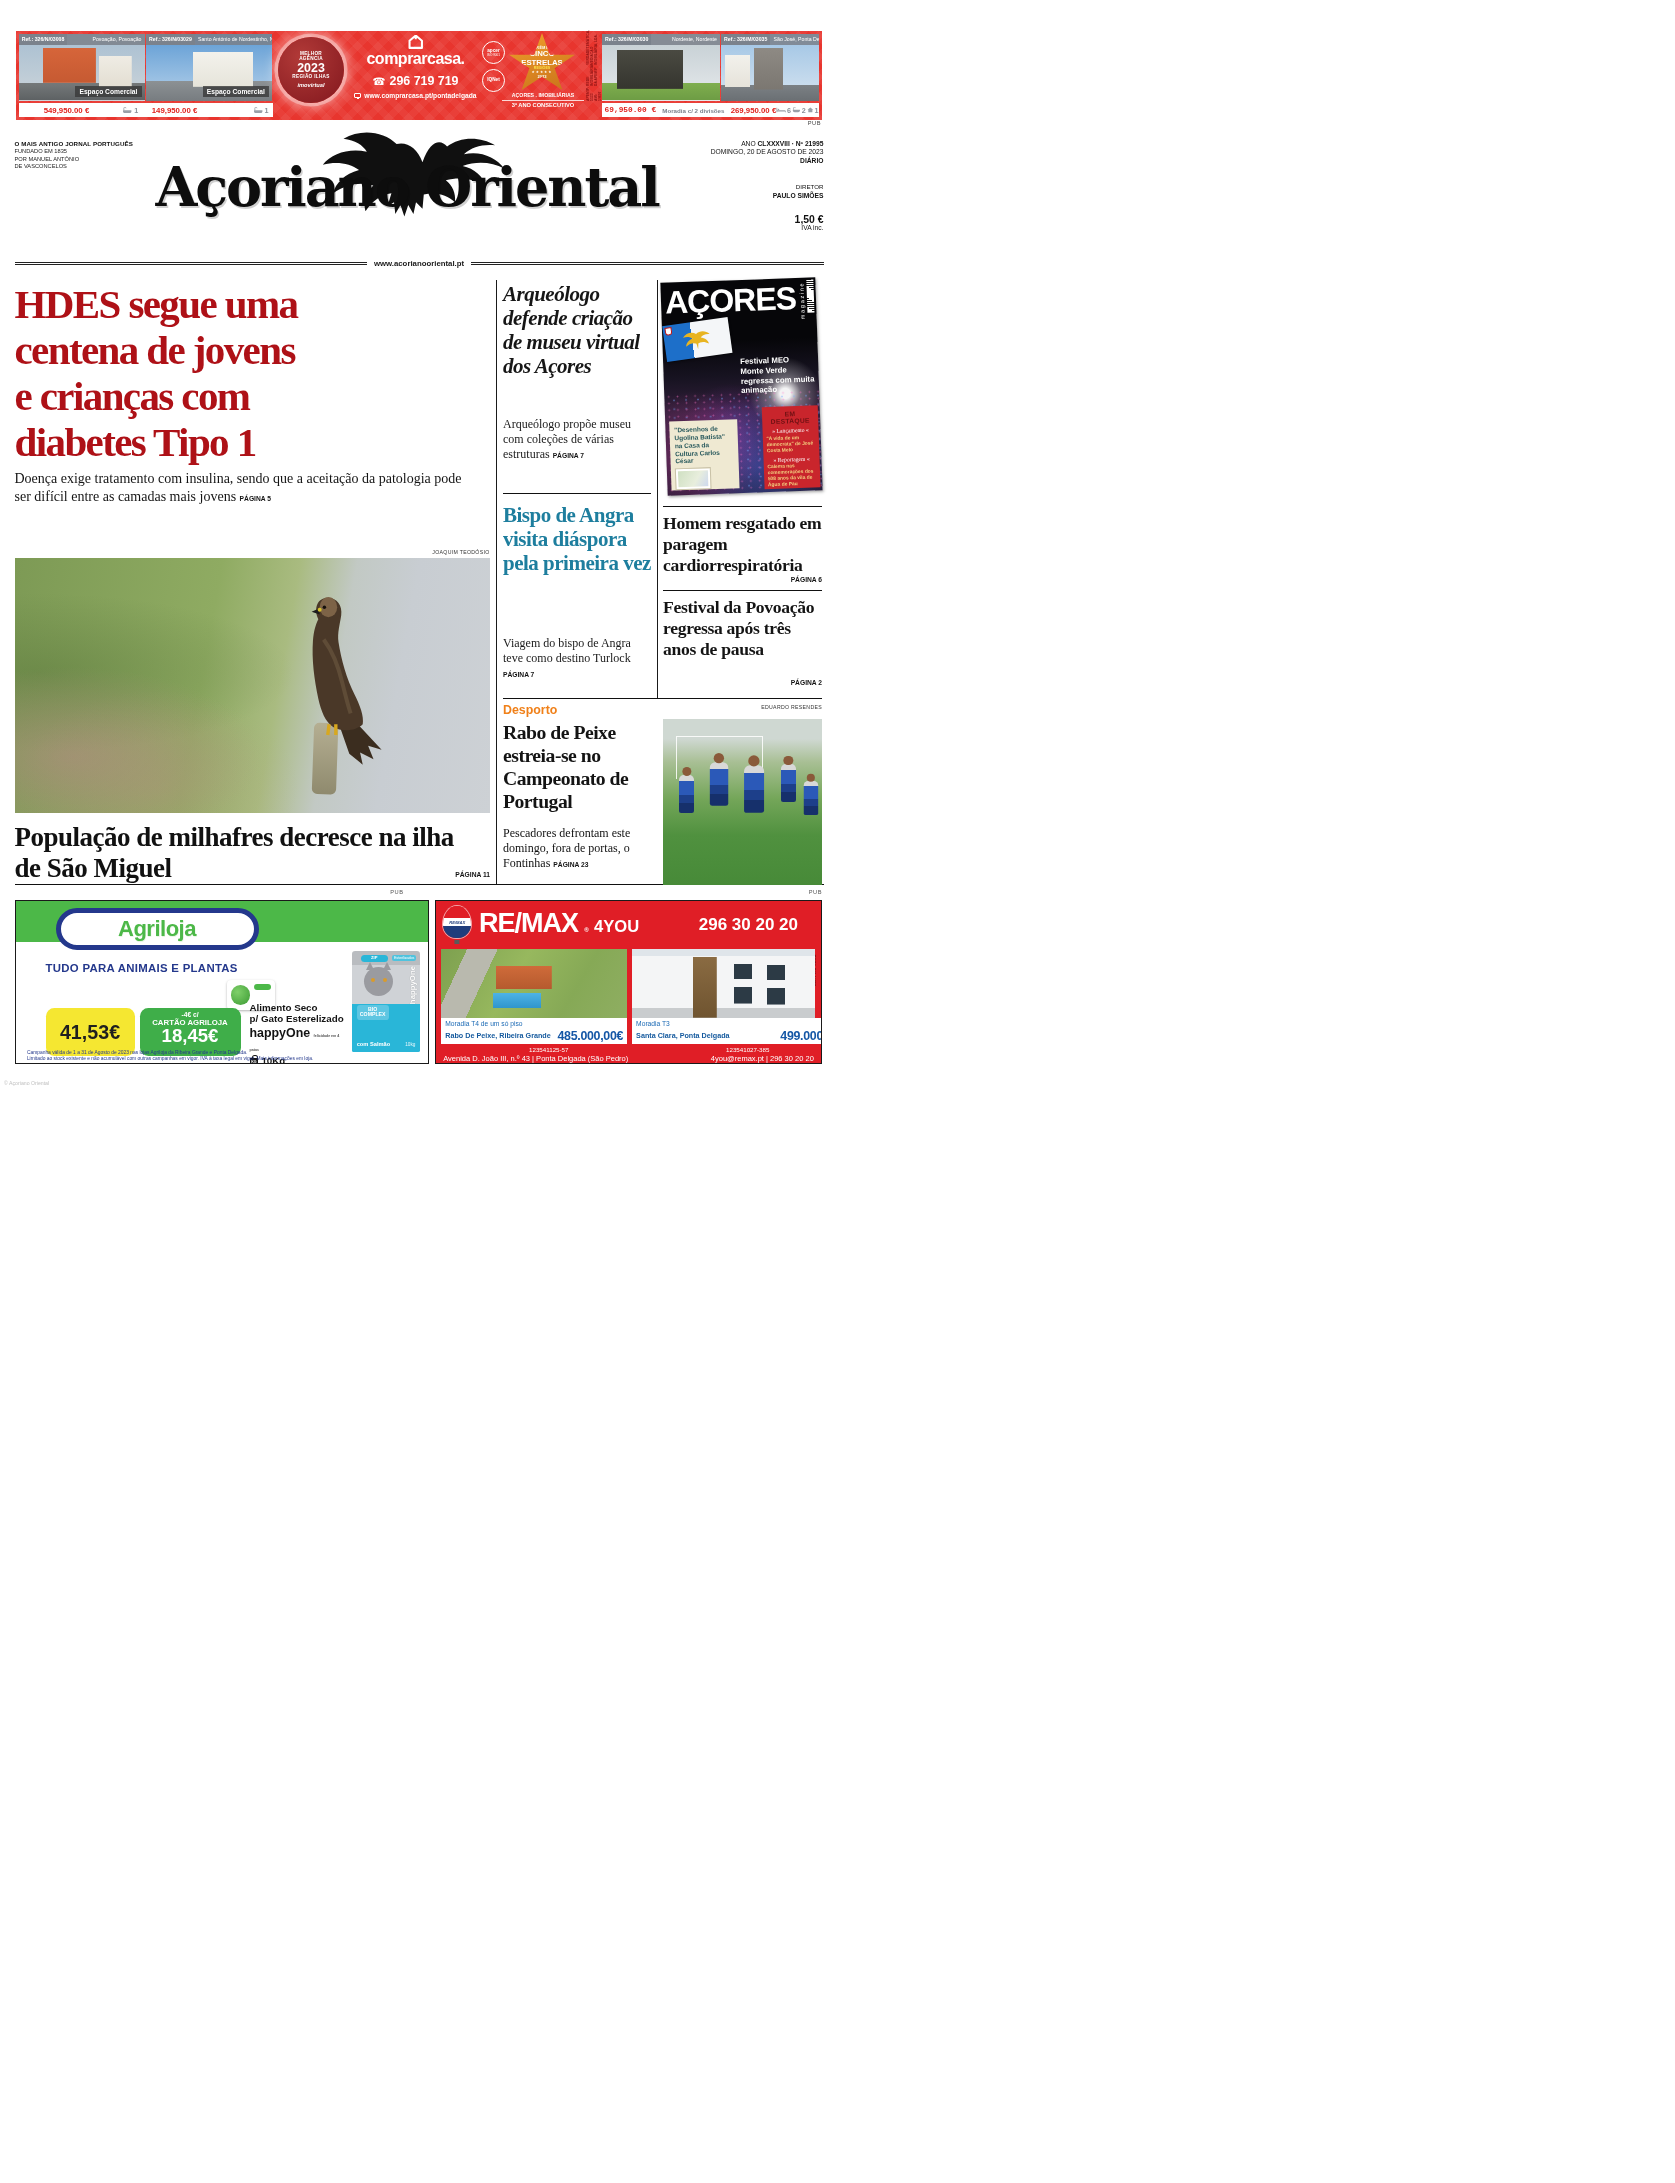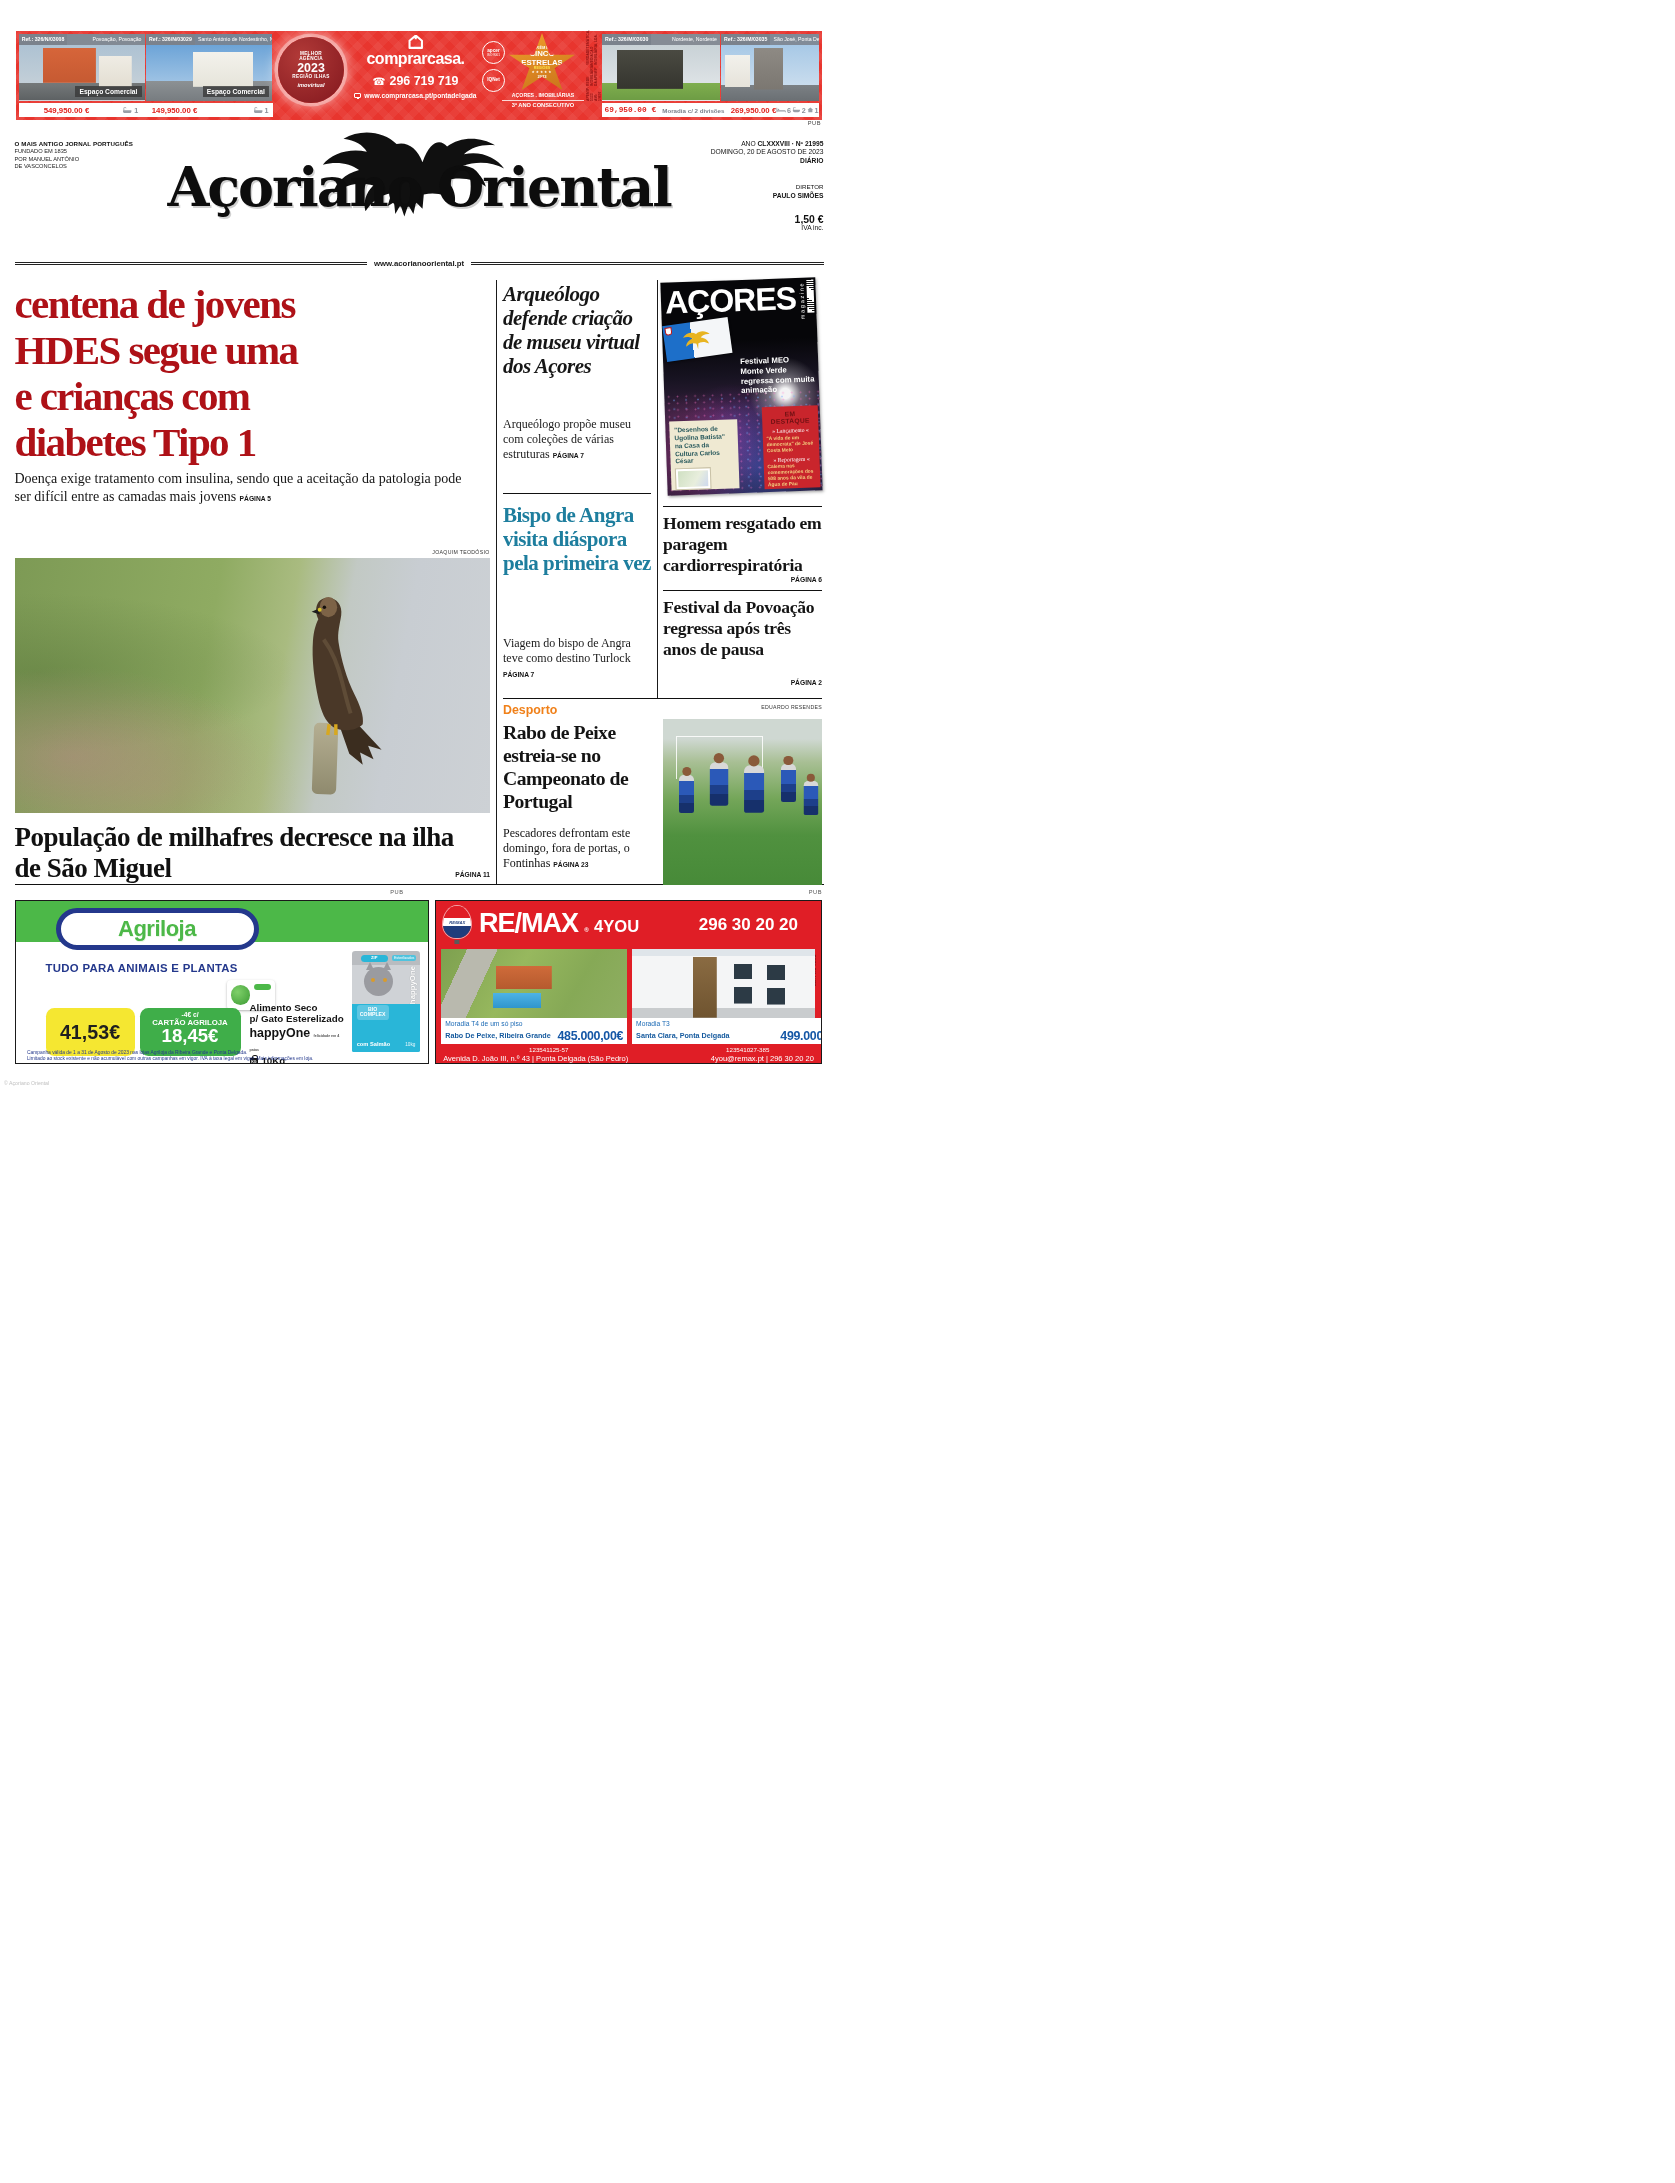--- a/index.html
+++ b/index.html
@@ -97,21 +97,21 @@
   .mh-left { position:absolute; left:14.5px; top:140px; line-height:7.8px; }
   .mh-left .f1 { font-size:6.2px; font-weight:bold; letter-spacing:0.1px; }
   .mh-left .fx { font-size:5.7px; color:#222; }
   .mh-right { position:absolute; right:14.5px; top:140px; text-align:right; line-height:8.3px; }
   .mh-right .r1 { font-size:6.7px; } .mh-right b { font-weight:bold; }
   .mh-right .rdir { margin-top:18.6px; font-size:6.2px; }
   .mh-right .rdirname { font-size:6.7px; font-weight:bold; }
   .mh-right .rprice { margin-top:15.5px; font-size:10.4px; font-weight:bold; }
   .mh-right .rvat { font-size:6.7px; }
   .eagle { position:absolute; left:293px; top:122px; width:259px; height:58px; }
-  .mh-title { position:absolute; left:62px; top:155px; width:714px; text-align:center;
+  .mh-title { position:absolute; left:50px; top:155px; width:714px; text-align:center;
               font-family:"DejaVu Serif","Liberation Serif",serif; font-weight:bold;
               font-size:54px; letter-spacing:-2.1px; color:#0d0d0d;
               text-shadow:1.6px 1.6px 0 rgba(0,0,0,0.18); }
   .mh-urlrow { position:absolute; left:14.5px; top:259px; width:809px; display:flex; align-items:center; gap:7.2px; }
   .mh-urlrow .dline { flex:1; height:2.1px; border-top:0.5px solid #222; border-bottom:0.5px solid #222; }
   .mh-url { font-size:7.8px; font-weight:bold; color:#1a1a1a; }
 
   
   .vline1 { position:absolute; left:496px; top:280px; width:0.5px; height:605px; background:#1a1a1a; }
   .vline2 { position:absolute; left:657px; top:280px; width:0.5px; height:418px; background:#1a1a1a; }
@@ -496,22 +496,22 @@
 
   <div class="vline1"></div>
   <div class="vline2"></div>
   <div class="hline-mid1"></div>
   <div class="hline-r1"></div>
   <div class="hline-r2"></div>
   <div class="hline-desp"></div>
   <div class="hline-main"></div>
 
   <div class="lead-h serif">
+    <div>HDES segue uma</div>
     <div>centena de jovens</div>
-    <div>HDES segue uma</div>
     <div>e crianças com</div>
     <div>diabetes Tipo 1</div>
   </div>
   <div class="lead-sub serif">
     <span>Doença exige tratamento com insulina, sendo que a aceitação da patologia pode ser difícil entre as camadas mais jovens </span><span class="pageref">PÁGINA 5</span>
   </div>
 
   <div class="credit credit-bird">JOAQUIM TEODÓSIO</div>
 
   <div class="birdphoto">

